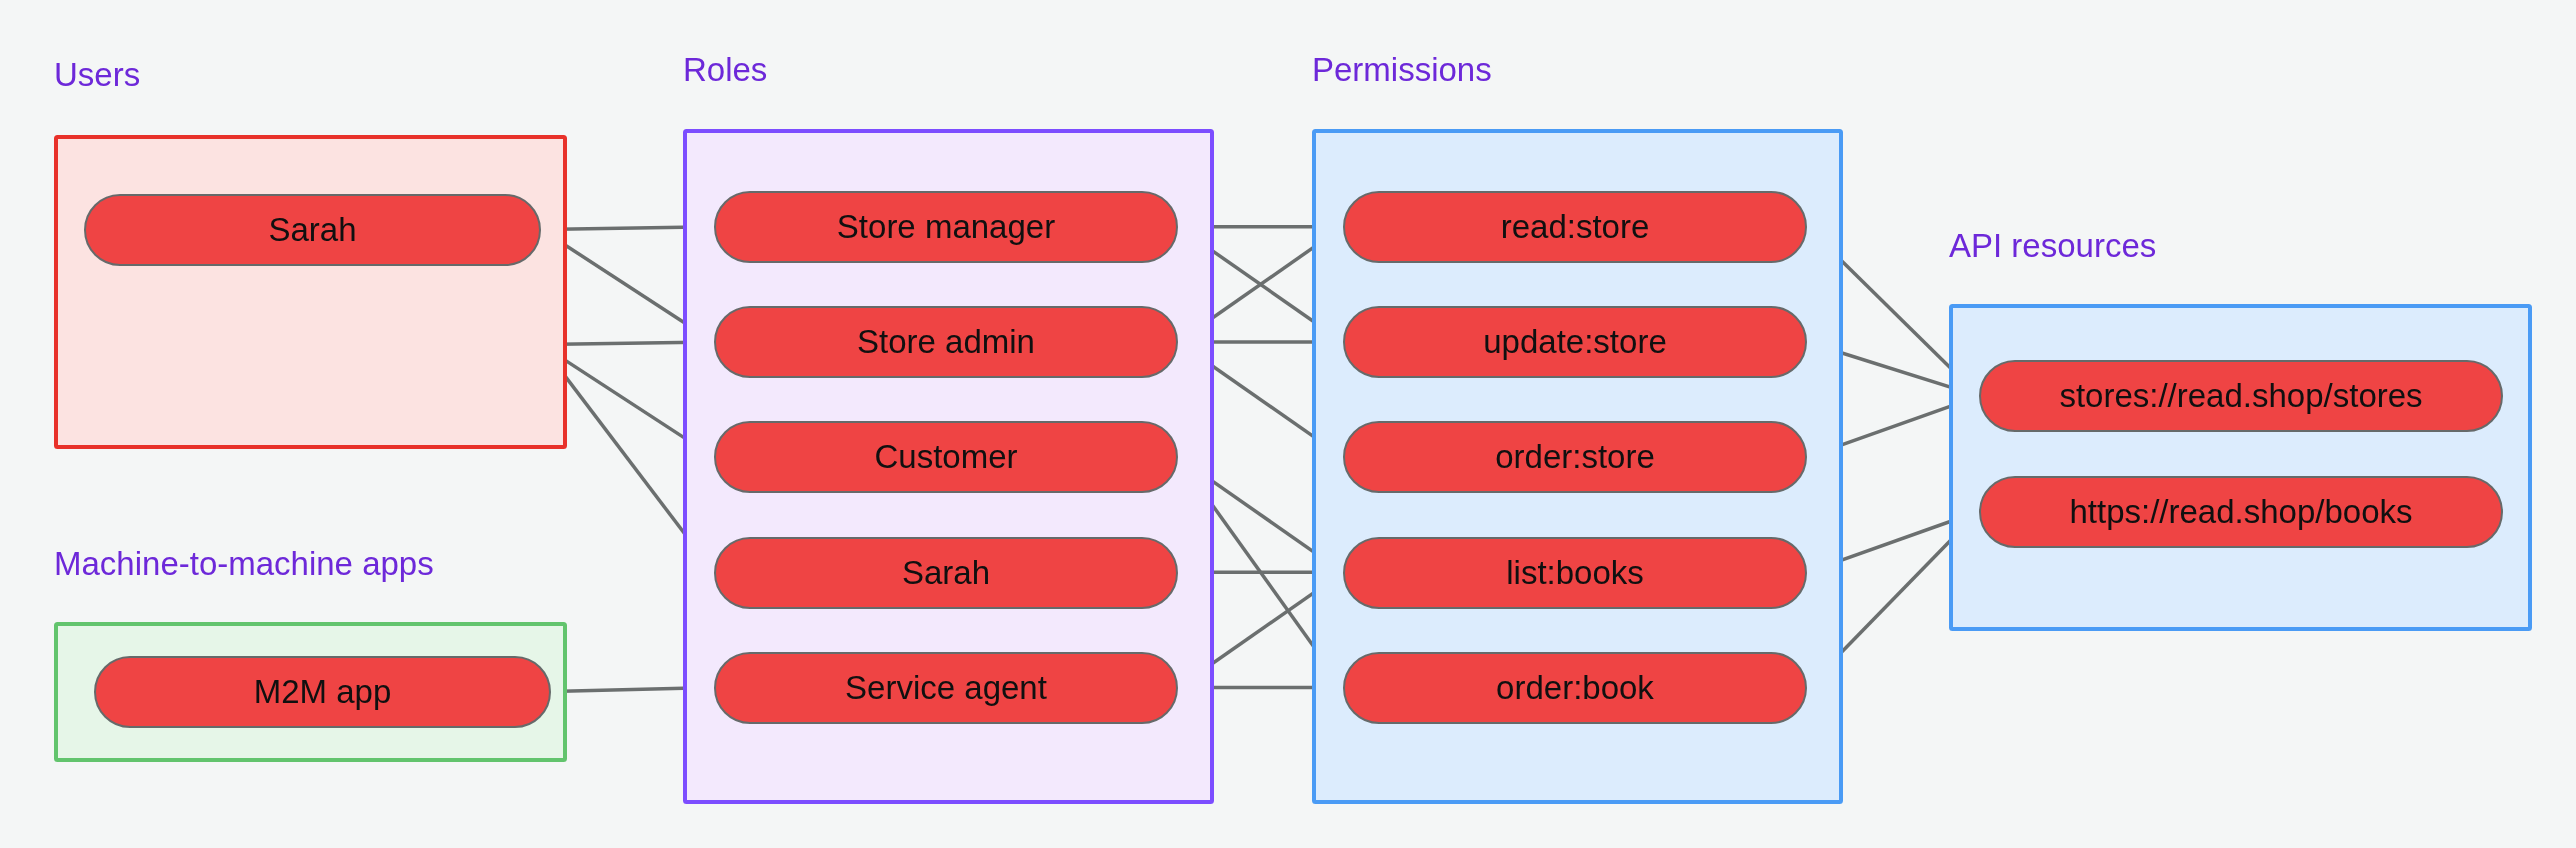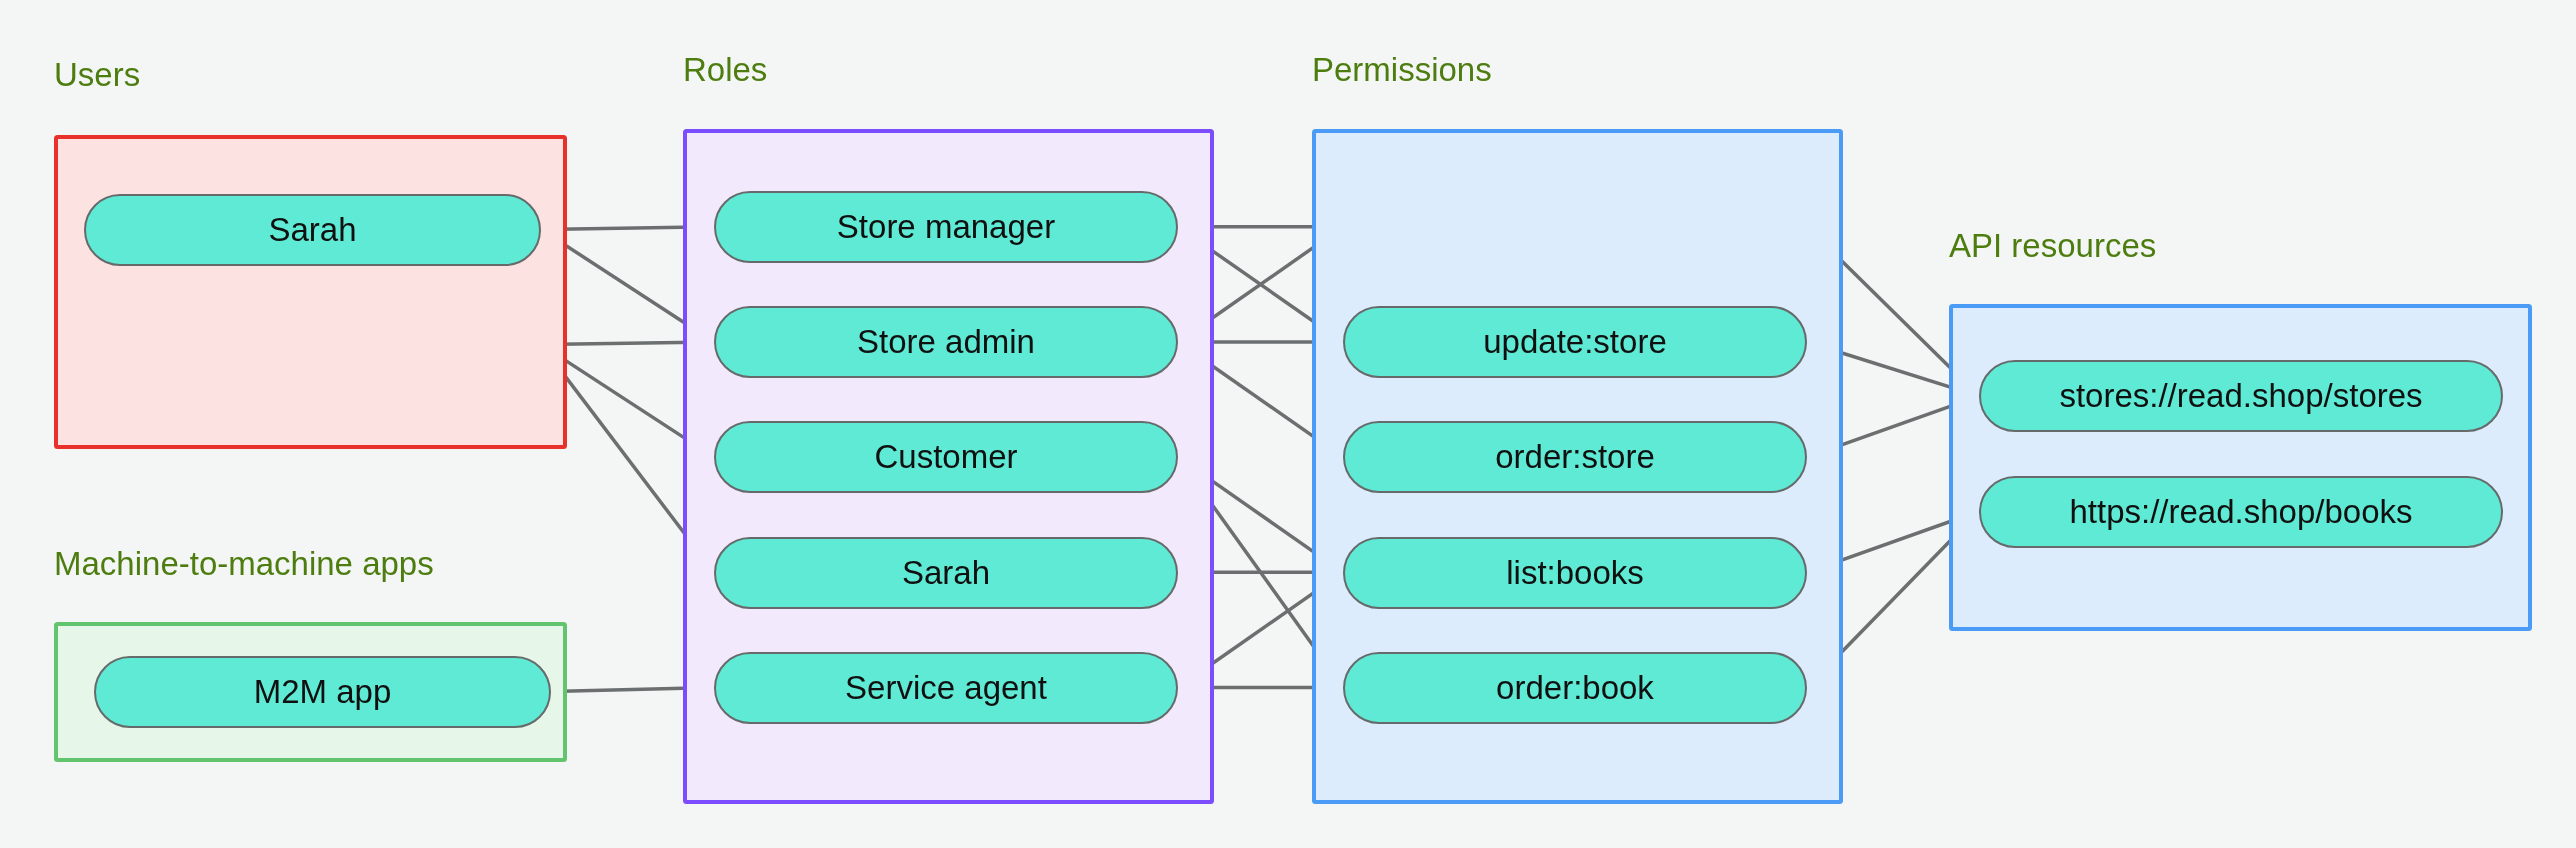--- a/index.html
+++ b/index.html
@@ -18,36 +18,36 @@
   #edges {
     position: absolute;
     left: 0; top: 0;
     width: 2576px;
     height: 848px;
     pointer-events: none;
   }
   .group-title {
     position: absolute;
     font-size: 33px;
-    color: #4d7c0f;
+    color: #6d28d9;
     font-family: "Liberation Sans", sans-serif;
     white-space: nowrap;
     line-height: 1;
   }
   .group-box {
     position: absolute;
     box-sizing: border-box;
     border-width: 4.4px;
     border-style: solid;
     border-radius: 3.5px;
   }
   .node {
     position: absolute;
     box-sizing: border-box;
-    background: #5eead4;
+    background: #ef4444;
     border: 2.6px solid #666a6a;
     border-radius: 37px;
     display: flex;
     align-items: center;
     justify-content: center;
     font-size: 33px;
     color: #101010;
     white-space: nowrap;
     font-family: "Liberation Sans", sans-serif;
   }
@@ -107,20 +107,21 @@
 
   <div class="node" id="node-sarah" style="left: 84px; top: 194px; width: 457px; height: 72px; border-color: rgb(102, 106, 106);">Sarah</div>
   <div class="node" id="node-m2mapp" style="left: 94px; top: 656px; width: 457px; height: 72px; border-color: rgb(102, 106, 106);">M2M app</div>
 
   <div class="node" id="node-store_manager" style="left: 714px; top: 191px; width: 464px; height: 72px; border-color: rgb(102, 106, 106);">Store manager</div>
   <div class="node" id="node-store_admin" style="left: 714px; top: 306px; width: 464px; height: 72px; border-color: rgb(102, 106, 106);">Store admin</div>
   <div class="node" id="node-customer" style="left: 714px; top: 421px; width: 464px; height: 72px; border-color: rgb(102, 106, 106);">Customer</div>
   <div class="node" id="node-guest" style="left: 714px; top: 537px; width: 464px; height: 72px; border-color: rgb(102, 106, 106);">Sarah</div>
   <div class="node" id="node-service_agent" style="left: 714px; top: 652px; width: 464px; height: 72px; border-color: rgb(102, 106, 106);">Service agent</div>
 
+  <div class="node" id="node-read_store" style="left: 1343px; top: 191px; width: 464px; height: 72px; border-color: rgb(102, 106, 106);">read:store</div>
   <div class="node" id="node-update_store" style="left: 1343px; top: 306px; width: 464px; height: 72px; border-color: rgb(102, 106, 106);">update:store</div>
   <div class="node" id="node-delete_store" style="left: 1343px; top: 421px; width: 464px; height: 72px; border-color: rgb(102, 106, 106);">order:store</div>
   <div class="node" id="node-list_books" style="left: 1343px; top: 537px; width: 464px; height: 72px; border-color: rgb(102, 106, 106);">list:books</div>
   <div class="node" id="node-order_book" style="left: 1343px; top: 652px; width: 464px; height: 72px; border-color: rgb(102, 106, 106);">order:book</div>
 
   <div class="node" id="node-res_stores" style="left: 1979px; top: 360px; width: 524px; height: 72px; border-color: rgb(102, 106, 106);">stores://read.shop/stores</div>
   <div class="node" id="node-res_books" style="left: 1979px; top: 476px; width: 524px; height: 72px; border-color: rgb(102, 106, 106);">https://read.shop/books</div>
 
 </div>
 

